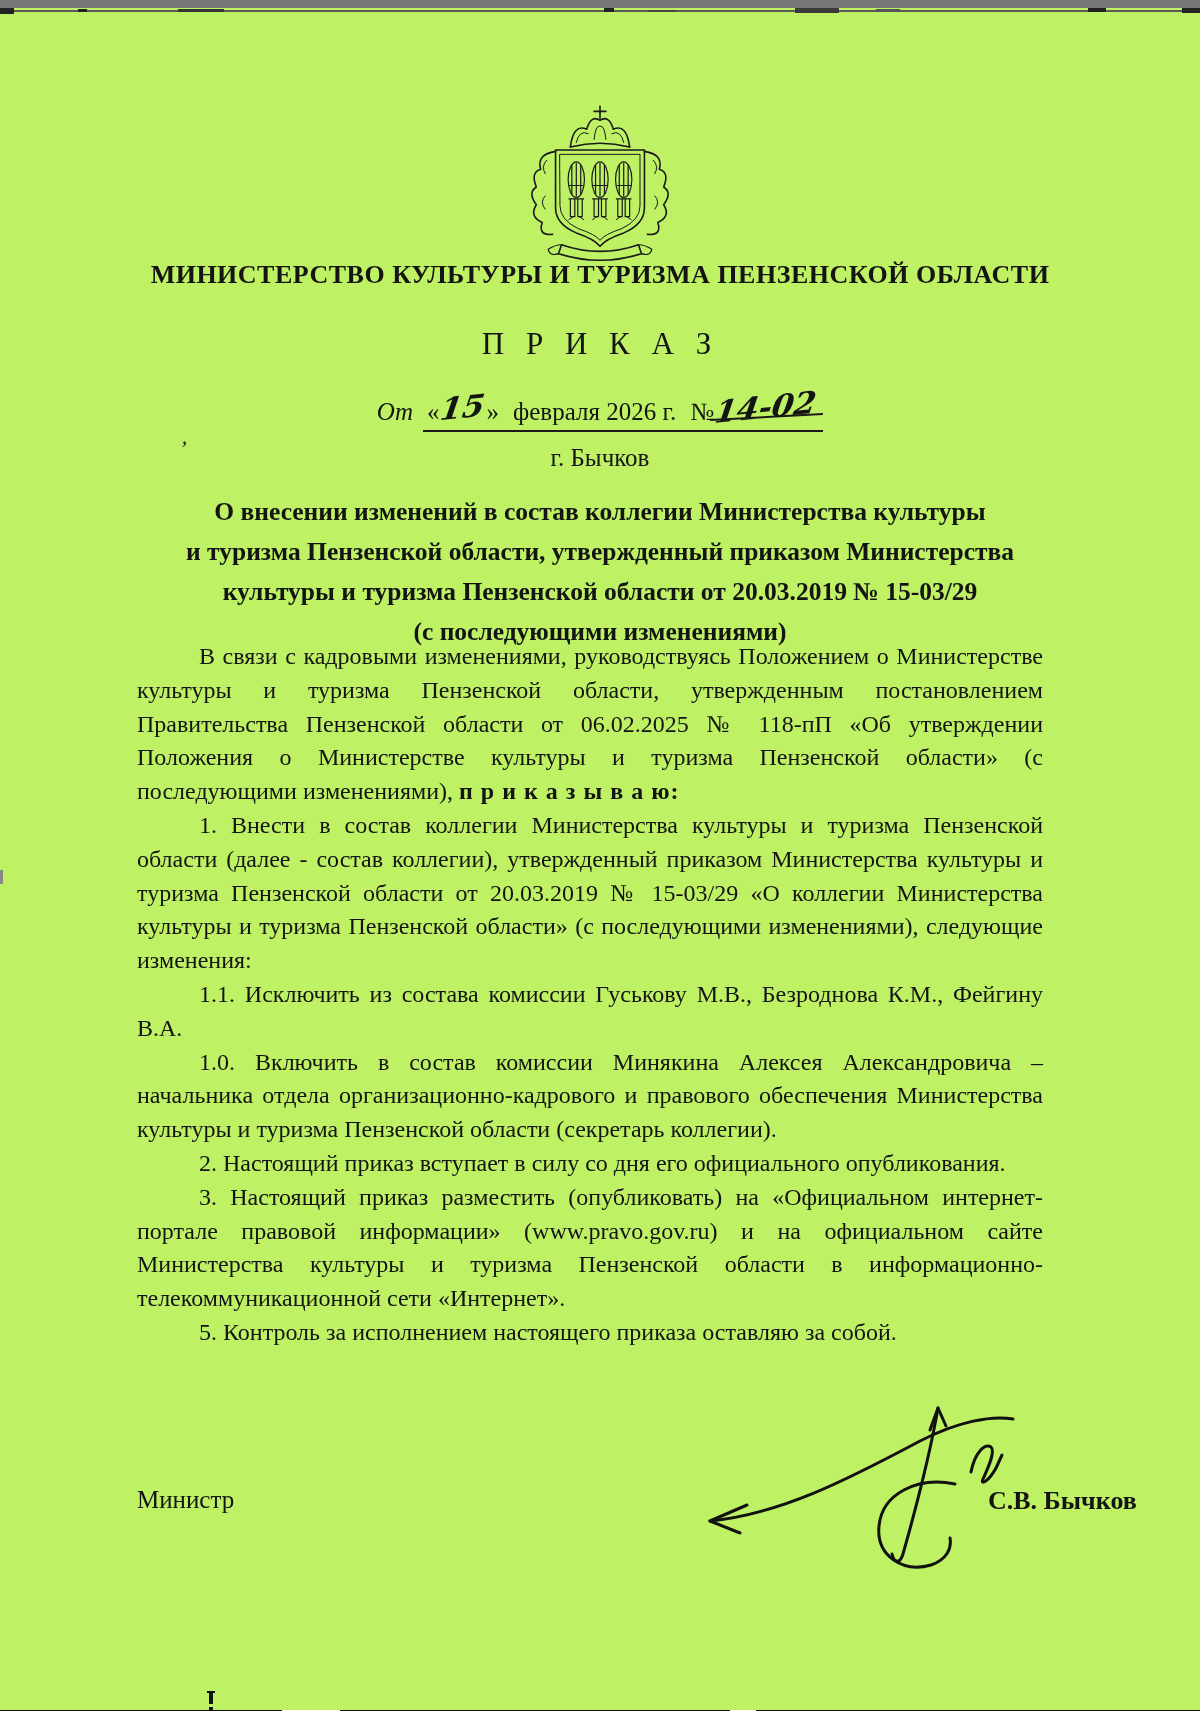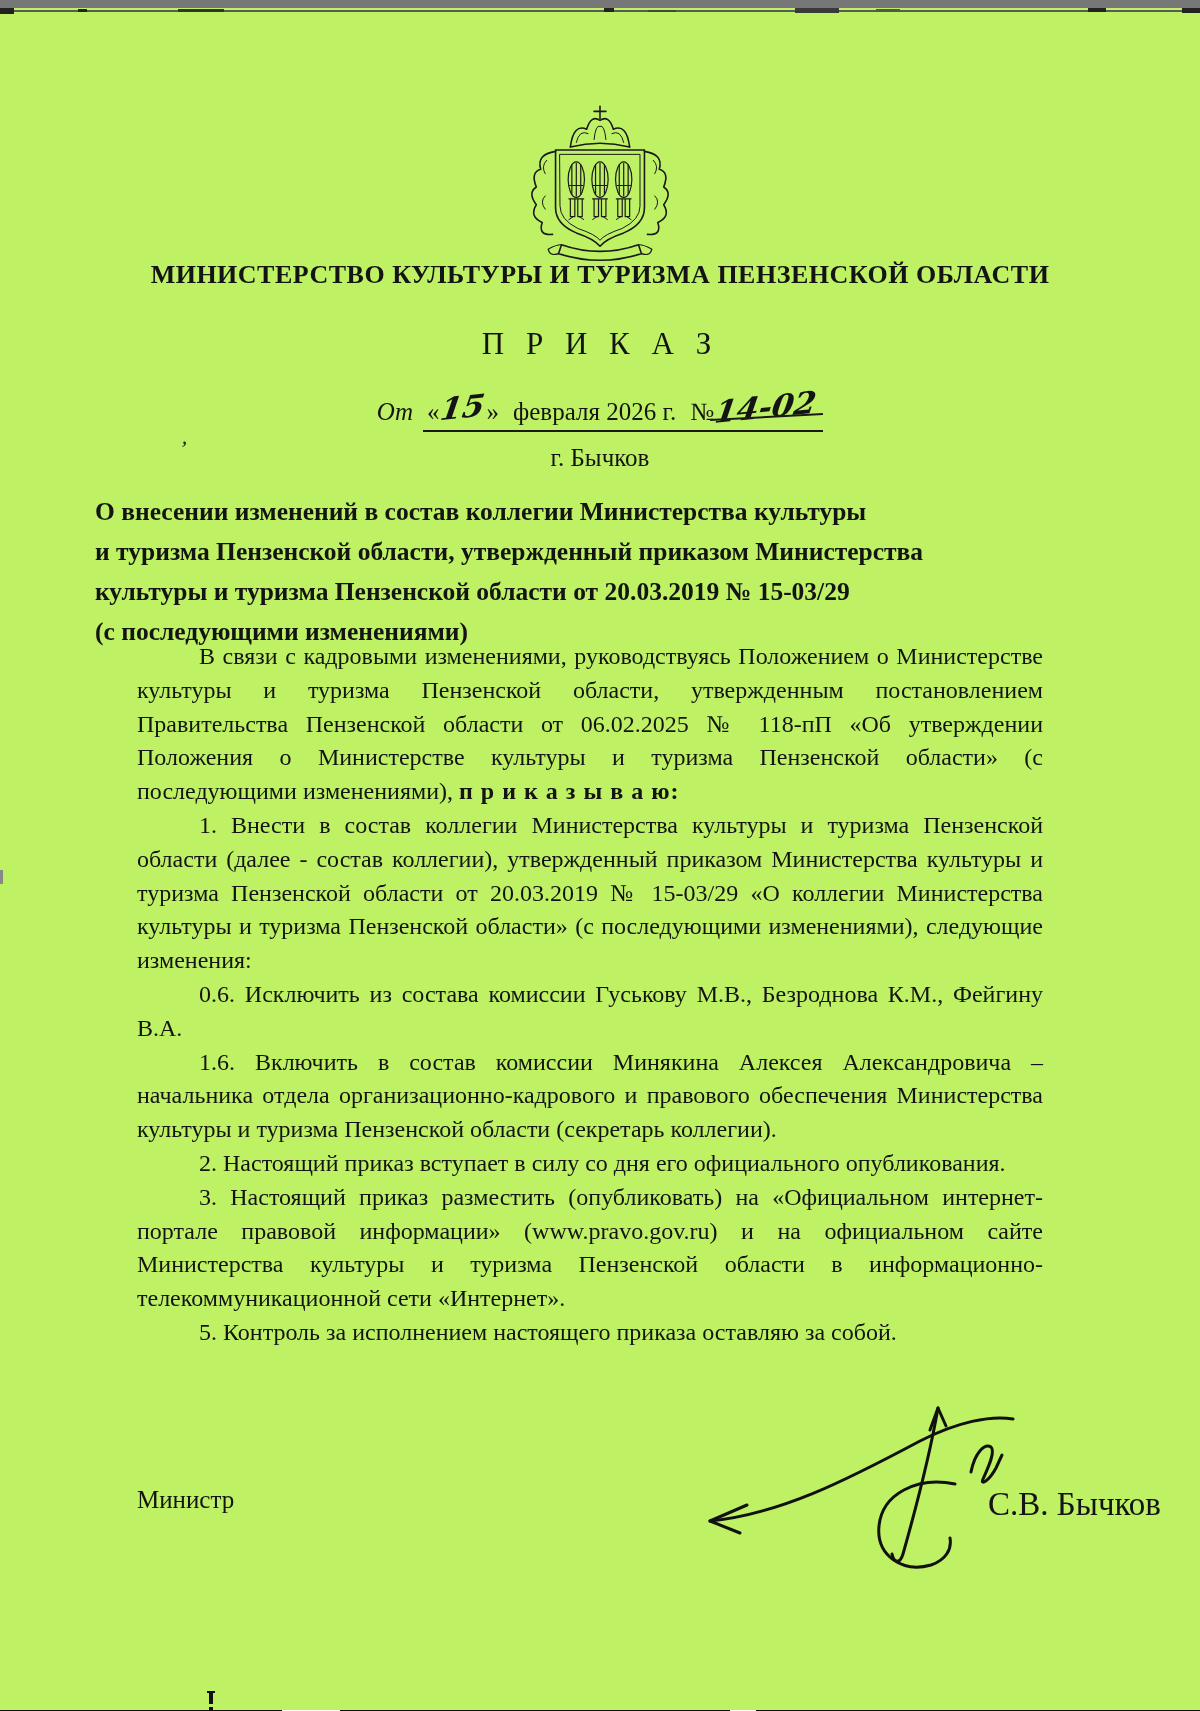--- a/index.html
+++ b/index.html
@@ -32,30 +32,30 @@
   .hand{font-family:"DejaVu Serif",serif;font-style:italic;font-weight:bold;
     display:inline-block;transform:skewX(-14deg) rotate(-6deg);font-size:31px;line-height:20px;}
   .hand-day{margin:0 2px;position:relative;top:-2px;}
   .num-wrap{position:relative;display:inline-block;}
   .hand-num{margin-left:2px;position:relative;top:-2px;}
   .pen-stroke{position:absolute;left:-4px;top:18px;width:112%;height:2px;background:#1a1a1a;
     transform:rotate(-3deg);}
   .gap{display:inline-block;width:14px;}
   .city{position:absolute;left:0;top:436px;width:100%;text-align:center;font-size:25px;}
   
-  .order-title{position:absolute;left:95px;top:484px;width:1010px;text-align:left;
+  .order-title{position:absolute;left:95px;top:484px;width:1010px;text-align:center;
     font-weight:bold;font-size:25.5px;line-height:40px;}
   
   .body-text{position:absolute;left:137px;top:632px;width:906px;
     font-size:24px;line-height:33.8px;text-align:justify;}
   .body-text p{margin:0;text-indent:62px;}
   .body-text b{letter-spacing:1px;}
   
   .sig-title{position:absolute;left:137px;top:1478px;font-size:25px;}
-  .sig-name{position:absolute;left:988px;top:1478px;font-size:33px;}
+  .sig-name{position:absolute;left:988px;top:1478px;font-size:26px;font-weight:bold;}
   .sig-svg{position:absolute;left:695px;top:1378px;}
   svg path, svg line, svg ellipse, svg rect, svg circle{vector-effect:non-scaling-stroke;}
 </style>
 </head>
 <body>
 
 <div class="page">
 
   <div class="top-line"></div>
   <div class="speck" style="left:0;top:0;width:14px;height:6px;"></div>
@@ -118,22 +118,22 @@
   <div class="order-title">
     <div>О внесении изменений в состав коллегии Министерства культуры</div>
     <div>и туризма Пензенской области, утвержденный приказом Министерства</div>
     <div>культуры и туризма Пензенской области от 20.03.2019 № 15-03/29</div>
     <div>(с последующими изменениями)</div>
   </div>
 
   <div class="body-text">
     <p><span>В связи с кадровыми изменениями, руководствуясь Положением о Министерстве культуры и туризма Пензенской области, утвержденным постановлением Правительства Пензенской области от 06.02.2025 № 118-пП «Об утверждении Положения о Министерстве культуры и туризма Пензенской области» (с последующими изменениями), </span><b>п р и к а з ы в а ю:</b></p>
     <p>1. Внести в состав коллегии Министерства культуры и туризма Пензенской области (далее - состав коллегии), утвержденный приказом Министерства культуры и туризма Пензенской области от 20.03.2019 № 15-03/29 «О коллегии Министерства культуры и туризма Пензенской области» (с последующими изменениями), следующие изменения:</p>
-    <p>0.6. Исключить из состава комиссии Гуськову М.В., Безроднова К.М., Фейгину В.А.</p>
-    <p>1.6. Включить в состав комиссии Минякина Алексея Александровича – начальника отдела организационно-кадрового и правового обеспечения Министерства культуры и туризма Пензенской области (секретарь коллегии).</p>
+    <p>1.1. Исключить из состава комиссии Гуськову М.В., Безроднова К.М., Фейгину В.А.</p>
+    <p>1.0. Включить в состав комиссии Минякина Алексея Александровича – начальника отдела организационно-кадрового и правового обеспечения Министерства культуры и туризма Пензенской области (секретарь коллегии).</p>
     <p>2. Настоящий приказ вступает в силу со дня его официального опубликования.</p>
     <p>3. Настоящий приказ разместить (опубликовать) на «Официальном интернет-портале правовой информации» (www.pravo.gov.ru) и на официальном сайте Министерства культуры и туризма Пензенской области в информационно-телекоммуникационной сети «Интернет».</p>
     <p>5. Контроль за исполнением настоящего приказа оставляю за собой.</p>
   </div>
 
   <div class="sig-title">Министр</div>
 
   <div class="sig-svg">
     <svg width="330" height="200" viewBox="0 0 330 200" fill="none" stroke="#111" stroke-width="3" stroke-linecap="round" stroke-linejoin="round">
       <path d="M15 135 C85 128 150 95 225 55 C262 36 296 29 318 33"></path>

